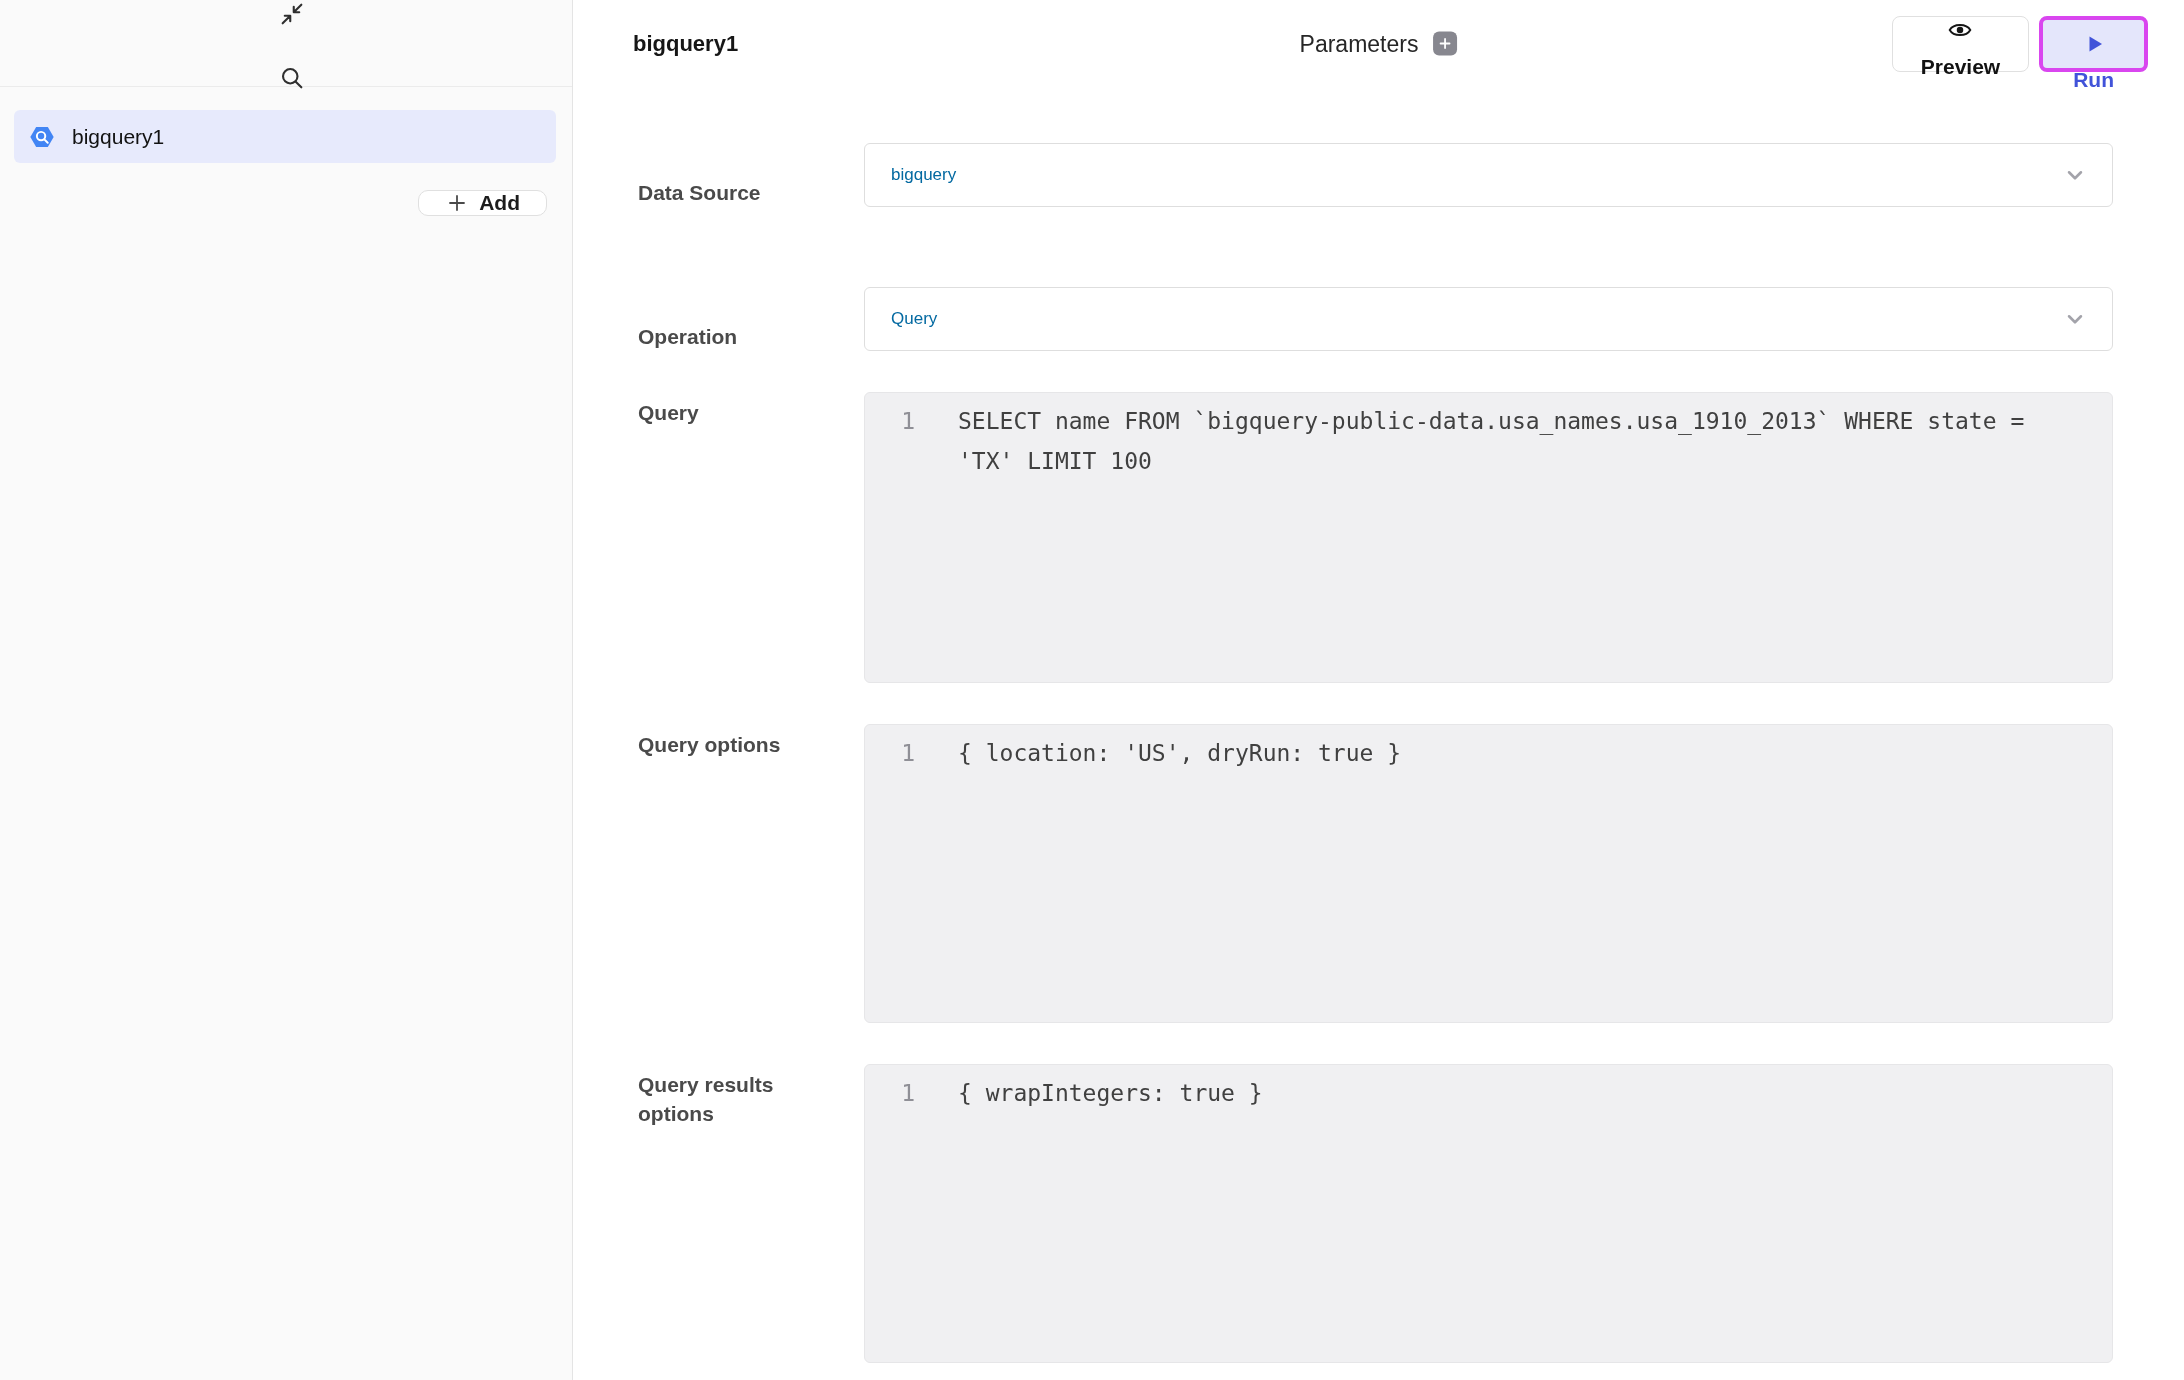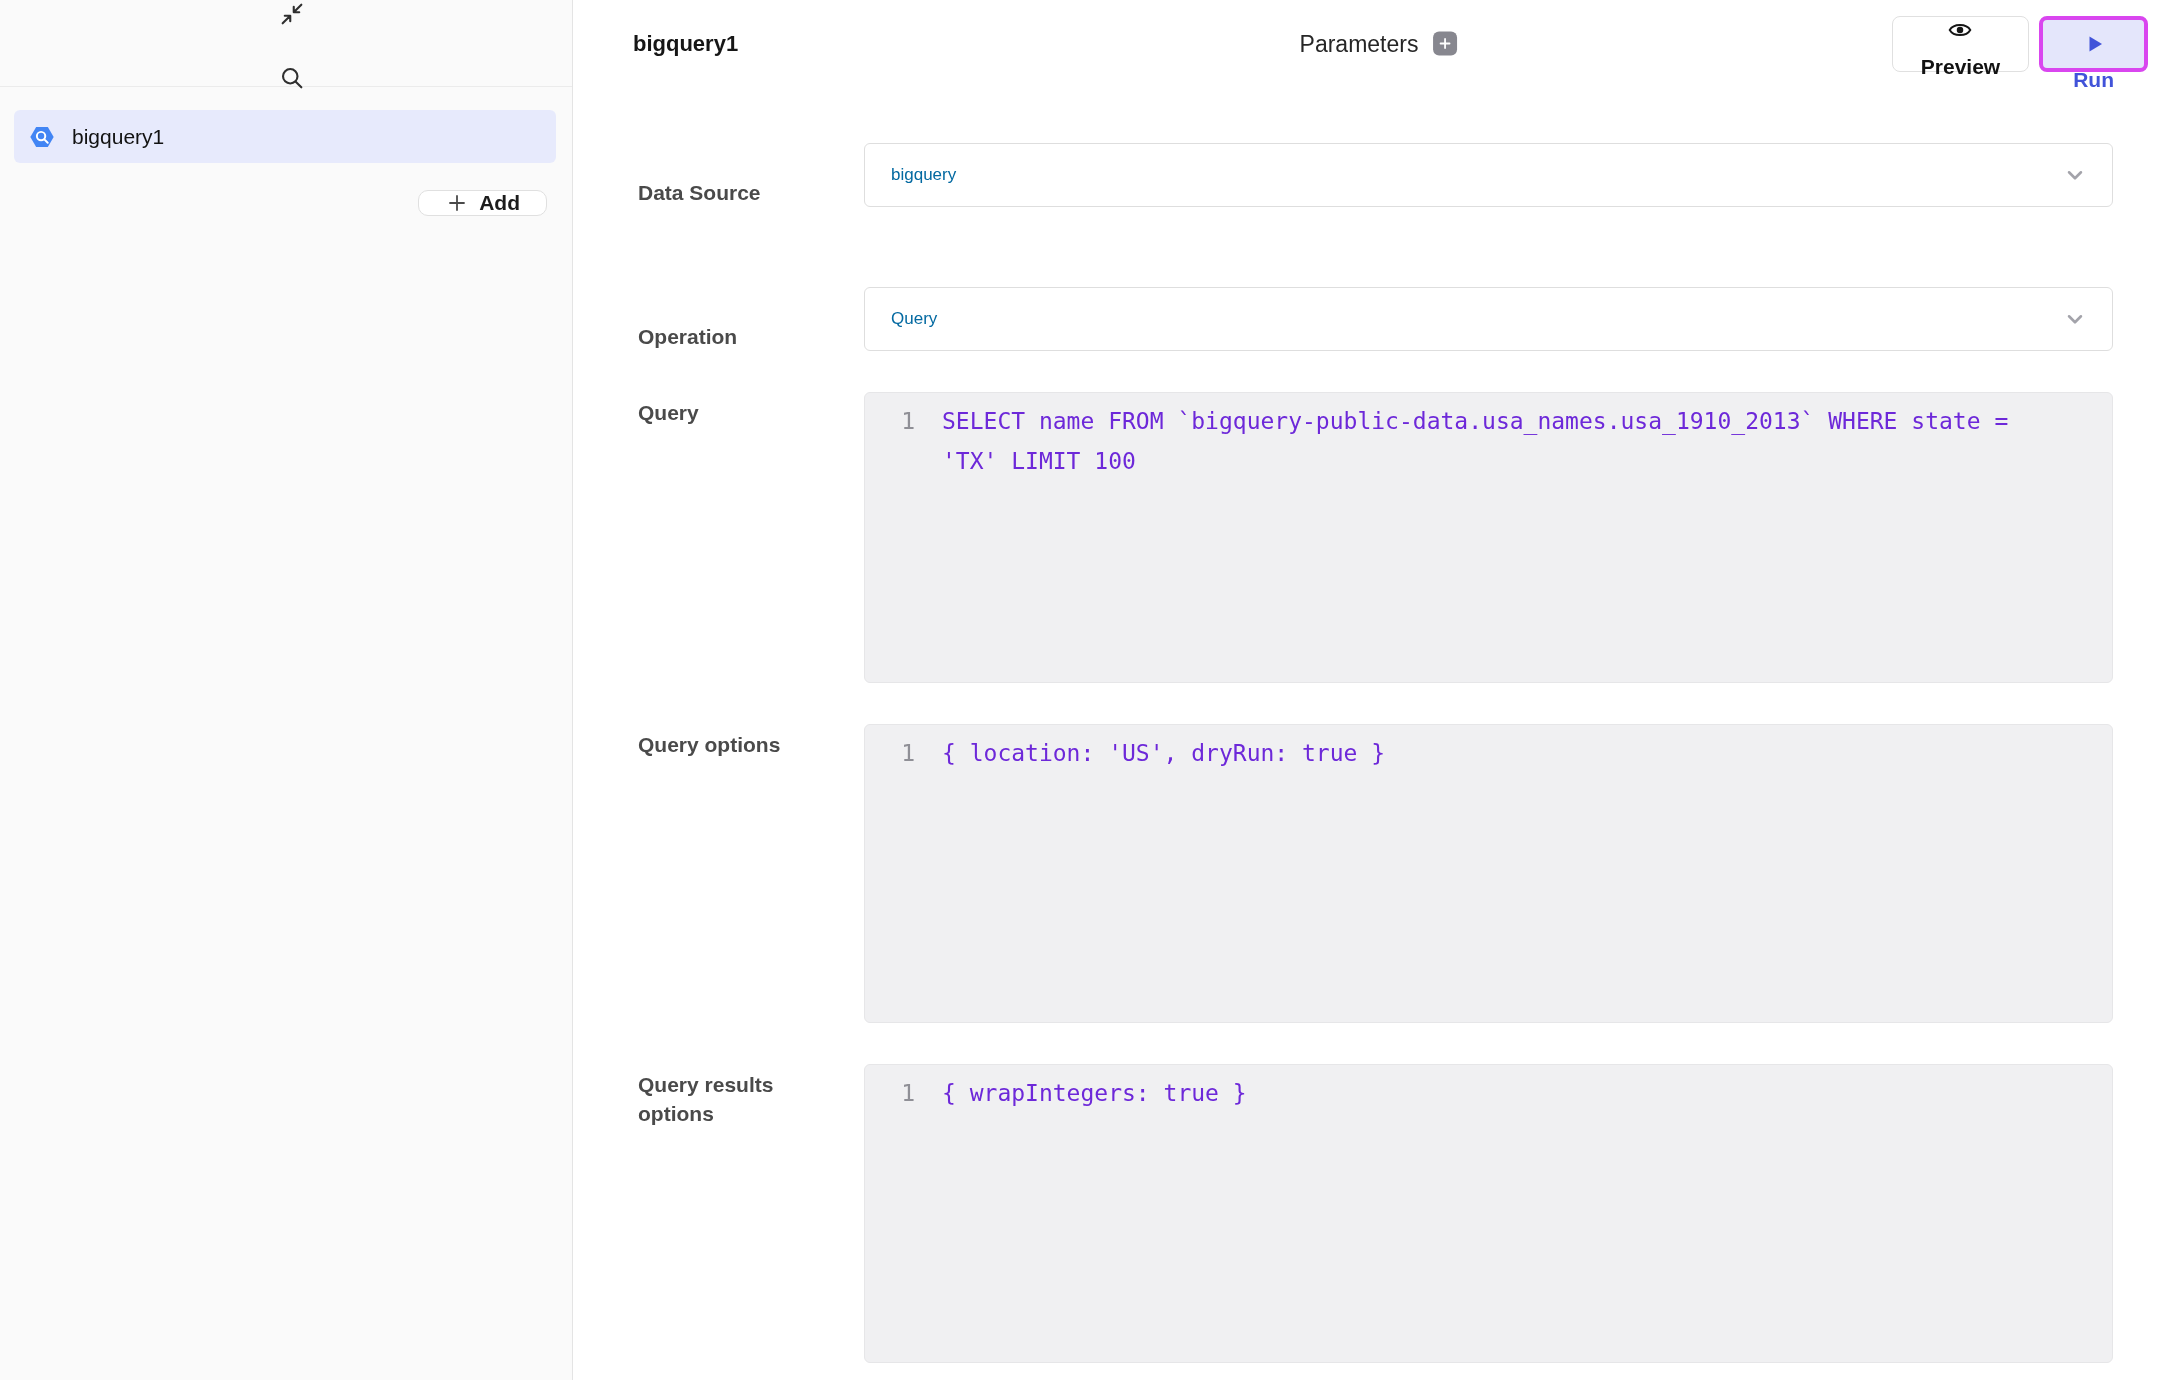--- a/index.html
+++ b/index.html
@@ -129,23 +129,23 @@
     font-size: 23px; line-height: 40px;
     display: flex;
     cursor: text;
   }
   .code-editor .gutter {
     width: 50px; min-width: 50px;
     text-align: right;
     color: #8f8f96;
   }
   .code-editor .code-text {
-    margin-left: 27px;
+    margin-left: 43px;
     flex: 1; min-width: 0;
-    color: #6d28d9;
+    color: #404040;
     white-space: pre-wrap;
     overflow-wrap: break-word;
   }
   .h-query { height: 291px; }
   .h-options { height: 299px; }
 
   svg { display: block; }
 </style>
 </head>
 <body>

